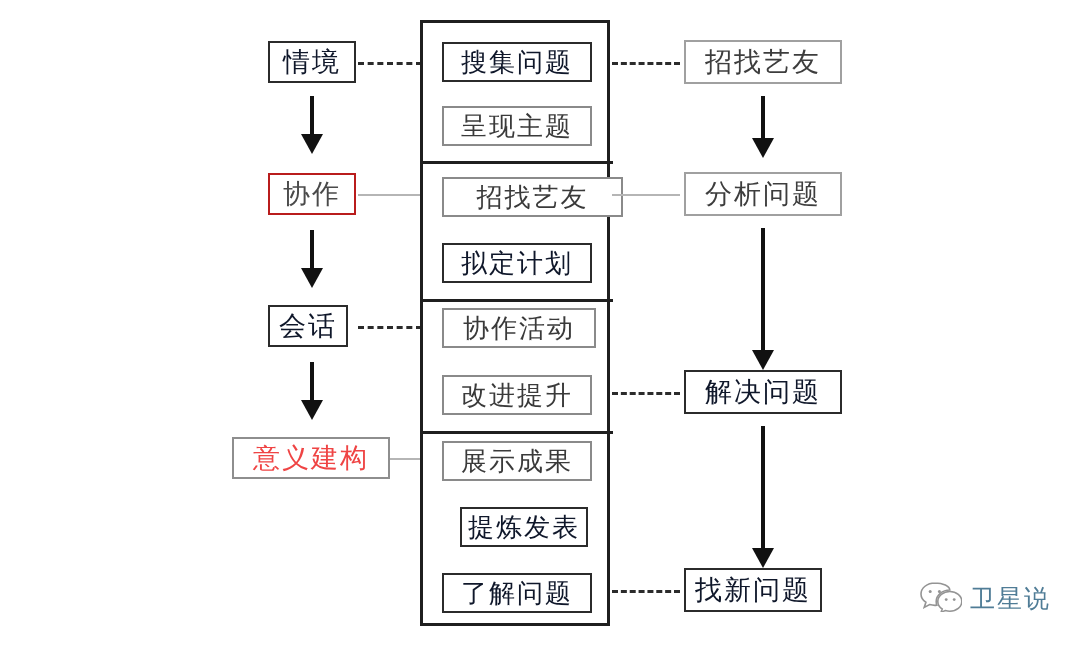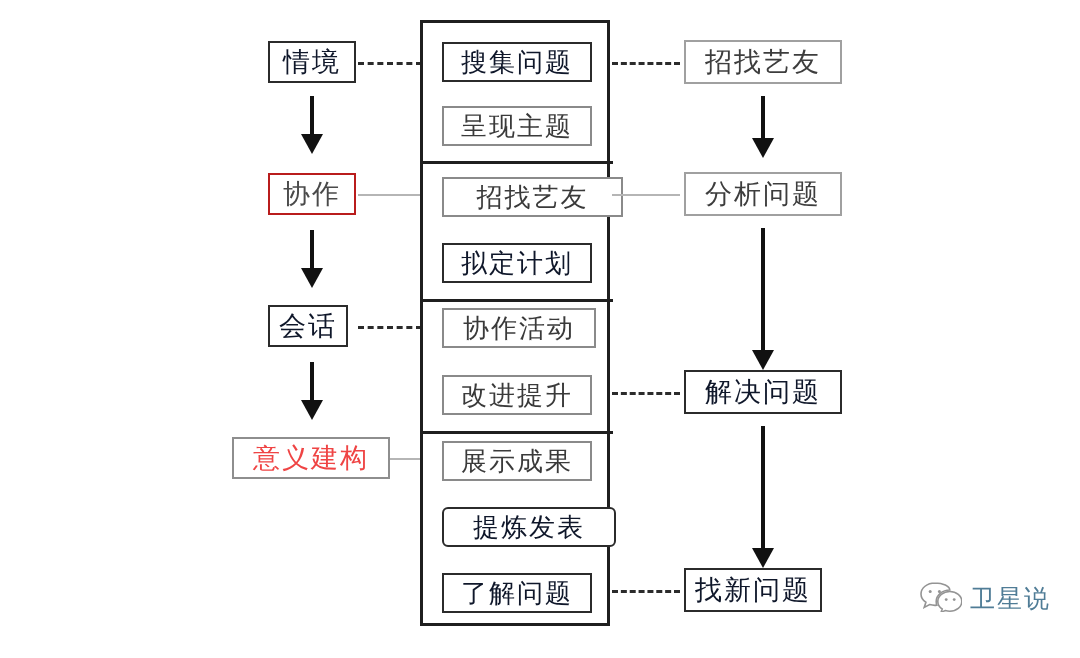--- a/index.html
+++ b/index.html
@@ -186,21 +186,21 @@
     <div class="nodebox activity-box" style="left:19px; top:220px; width:150px;">拟定计划</div>
 
     <div class="group-divider" style="top:276px;"></div>
 
     <div class="nodebox activity-box light" style="left:19px; top:285px; width:154px;">协作活动</div>
     <div class="nodebox activity-box light" style="left:19px; top:352px; width:150px;">改进提升</div>
 
     <div class="group-divider" style="top:408px;"></div>
 
     <div class="nodebox activity-box light" style="left:19px; top:418px; width:150px;">展示成果</div>
-    <div class="nodebox activity-box" style="left:19px; top:484px; width:174px;border-radius:6px;">提炼发表</div>
+    <div class="nodebox activity-box" style="left:37px; top:484px; width:128px;">提炼发表</div>
     <div class="nodebox activity-box" style="left:19px; top:550px; width:150px;">了解问题</div>
   </div>
 
   <div class="conn-dashed" style="left:612px; top:62px; width:68px;"></div>
   <div class="conn-solid light" style="left:612px; top:194px; width:68px;"></div>
   <div class="conn-dashed" style="left:612px; top:392px; width:68px;"></div>
   <div class="conn-dashed" style="left:612px; top:590px; width:68px;"></div>
 
   <div class="nodebox outcome-box light" style="left:684px; top:40px; width:158px;">招找艺友</div>
 

